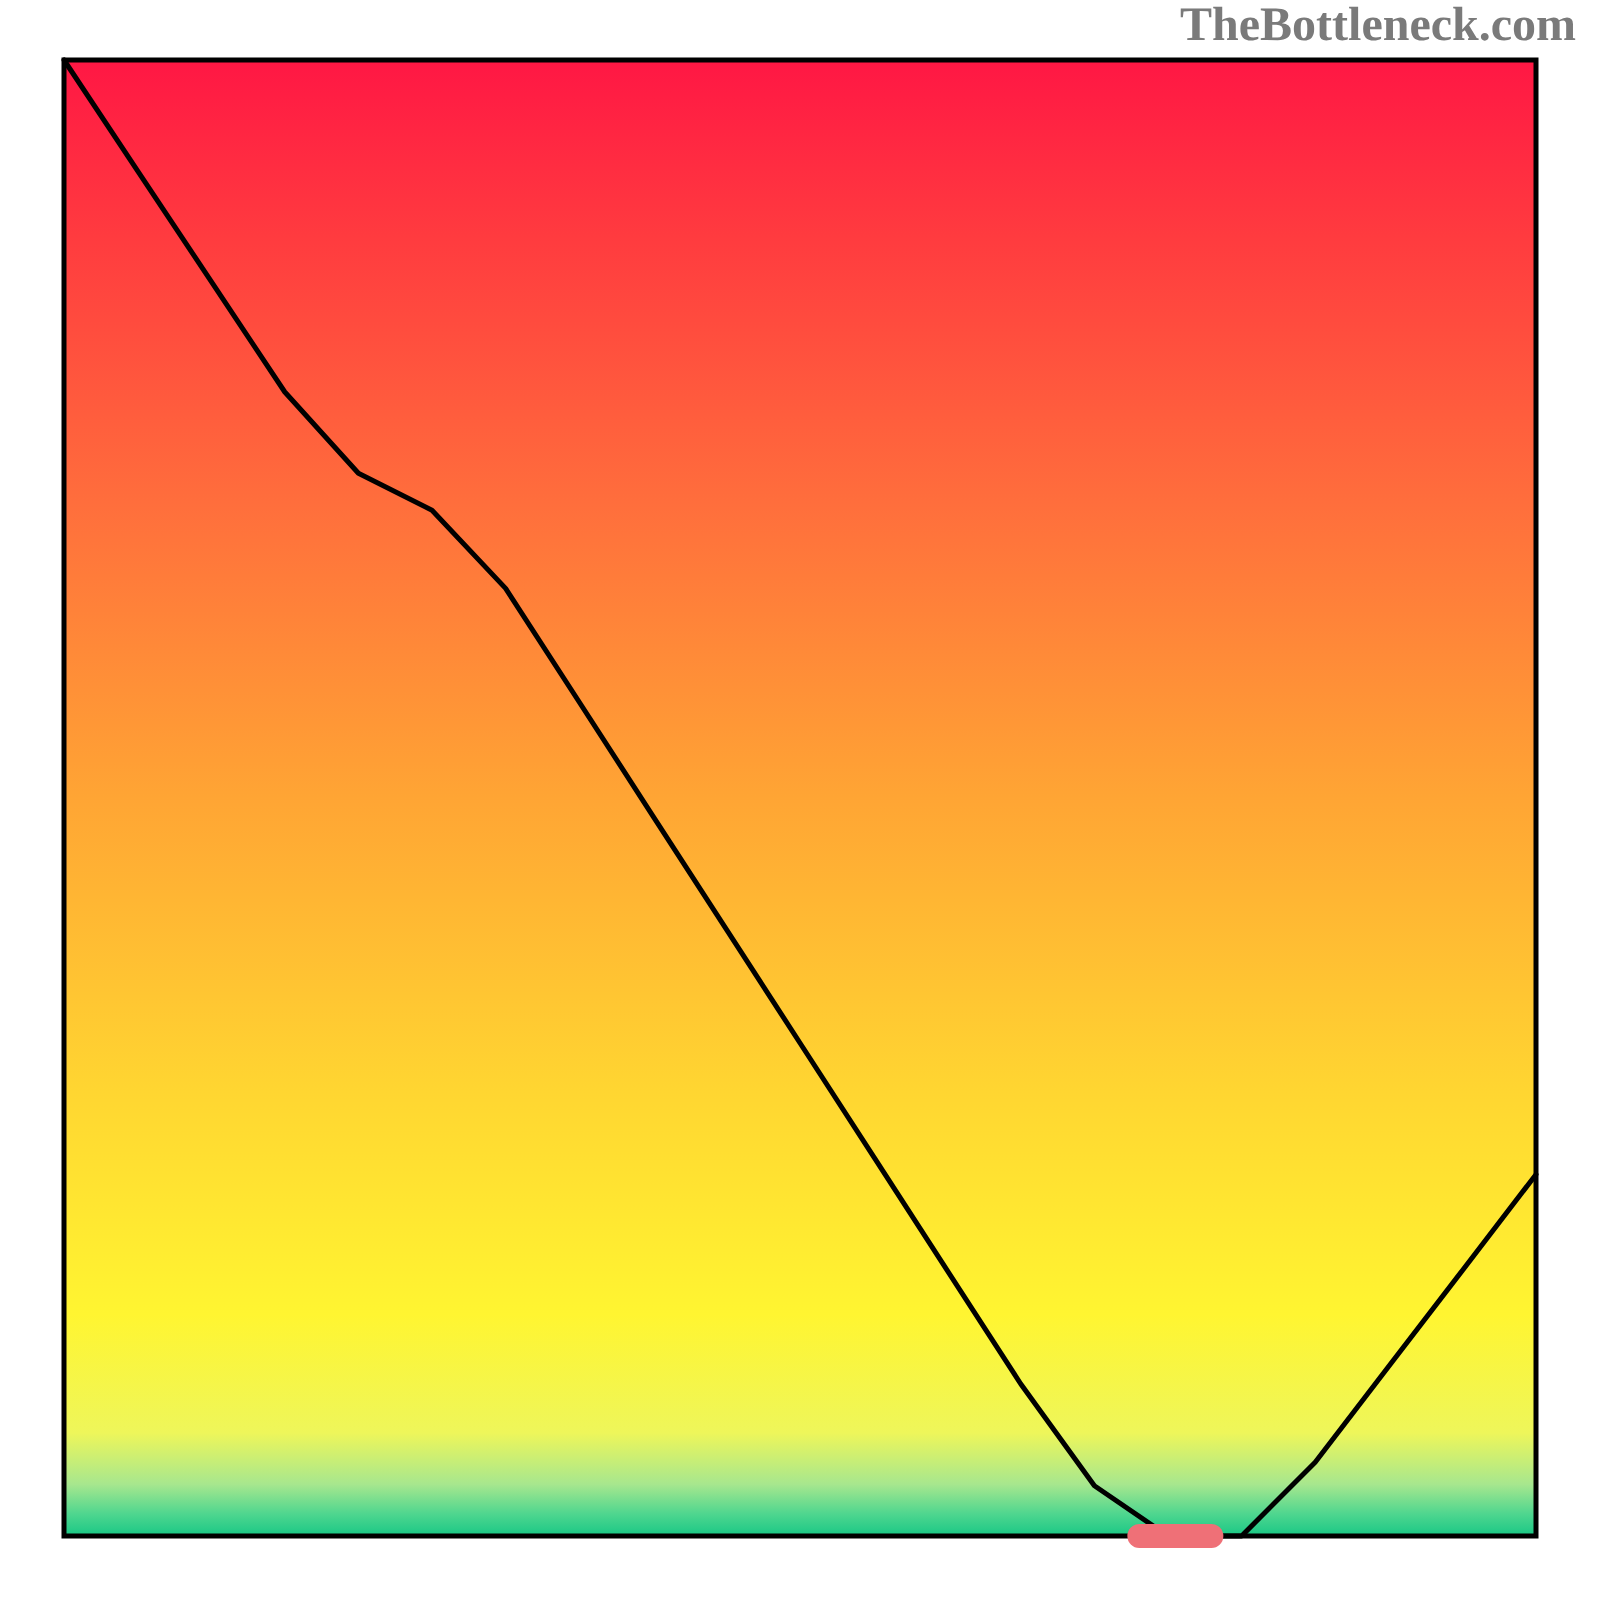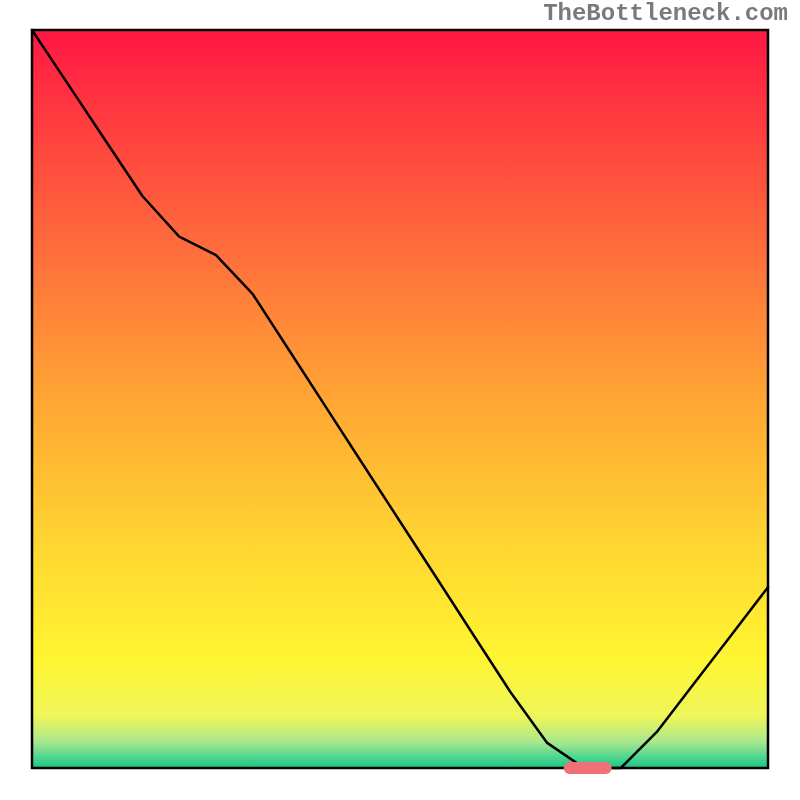--- a/index.html
+++ b/index.html
@@ -12,21 +12,21 @@
   }
   .stage {
     position: relative;
     width: 800px;
     height: 800px;
   }
   .watermark {
     position: absolute;
     top: 0;
     right: 12px;
-    font-family: Liberation Mono, monospace;
+    font-family: Liberation Serif, serif;
     font-size: 24px;
     font-weight: bold;
     color: #7a7a7a;
     letter-spacing: 0px;
   }
   svg {
     display: block;
   }
 </style>
 </head>

